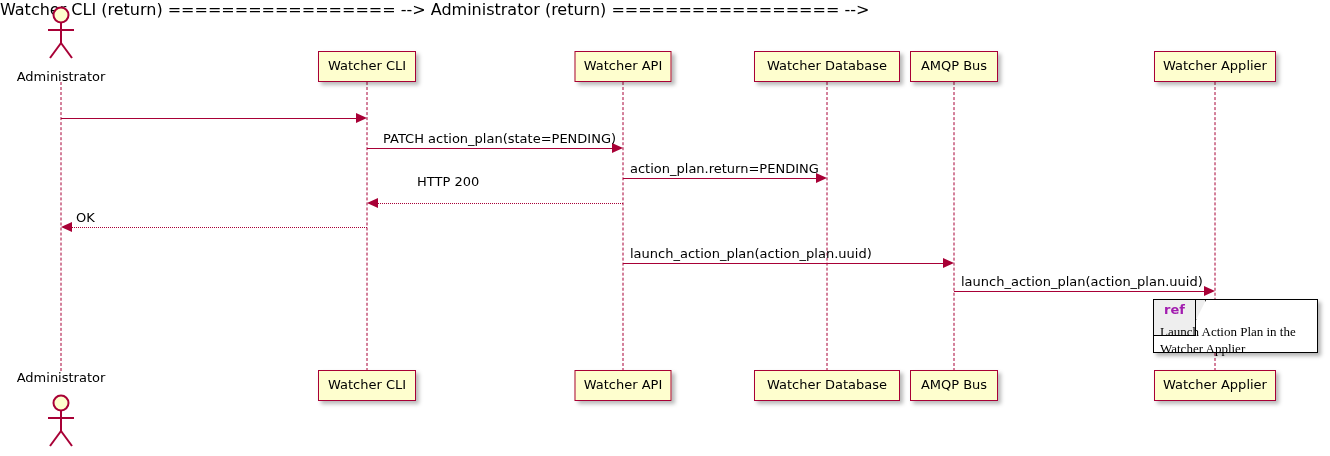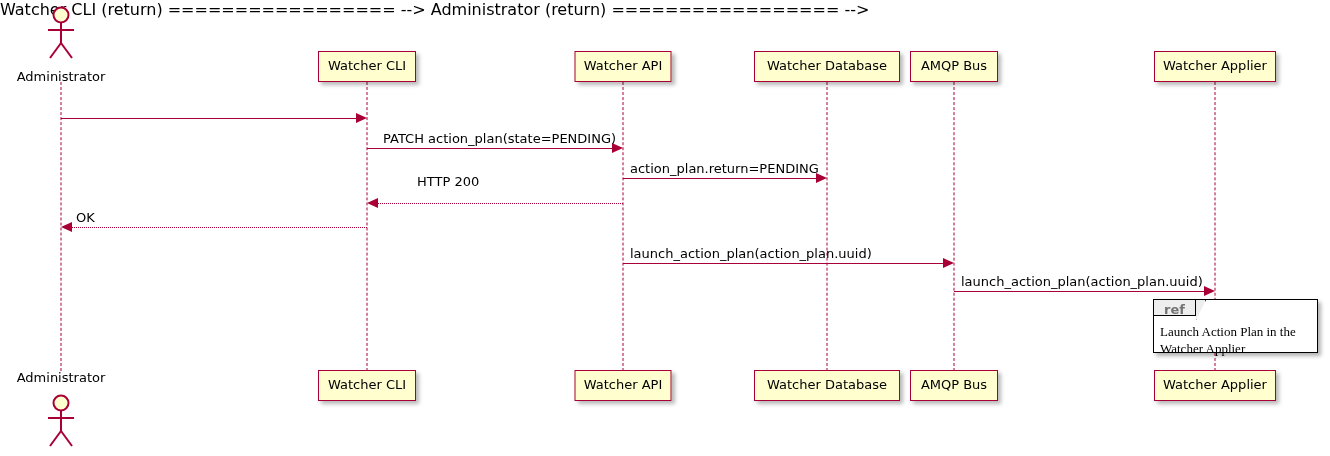--- a/index.html
+++ b/index.html
@@ -93,27 +93,27 @@
     position: absolute;
     box-sizing: border-box;
     background: #ffffff;
     border: 1.5px solid #000000;
     box-shadow: 3px 3px 4px rgba(0,0,0,0.30);
   }
   .ref-tab {
     position: absolute;
     left: 0;
     top: 0;
-    height: 16px;
+    height: 36px;
     background: #EEEEEE;
     border-right: 1.5px solid #000000;
     border-bottom: 1.5px solid #000000;
     font-size: 13px;
     font-weight: bold;
-    color: #737373;
+    color: #a21caf;
     line-height: 19px;
     padding: 0 8px 0 10px;
     box-sizing: border-box;
   }
   .ref-tab-notch {
     position: absolute;
     top: 0;
     width: 10px;
     height: 20px;
     background: #EEEEEE;

